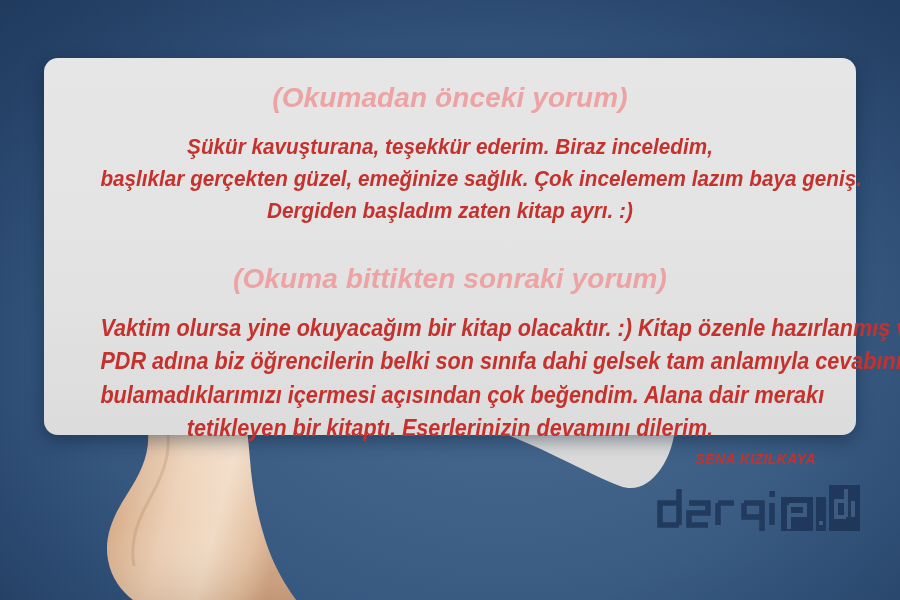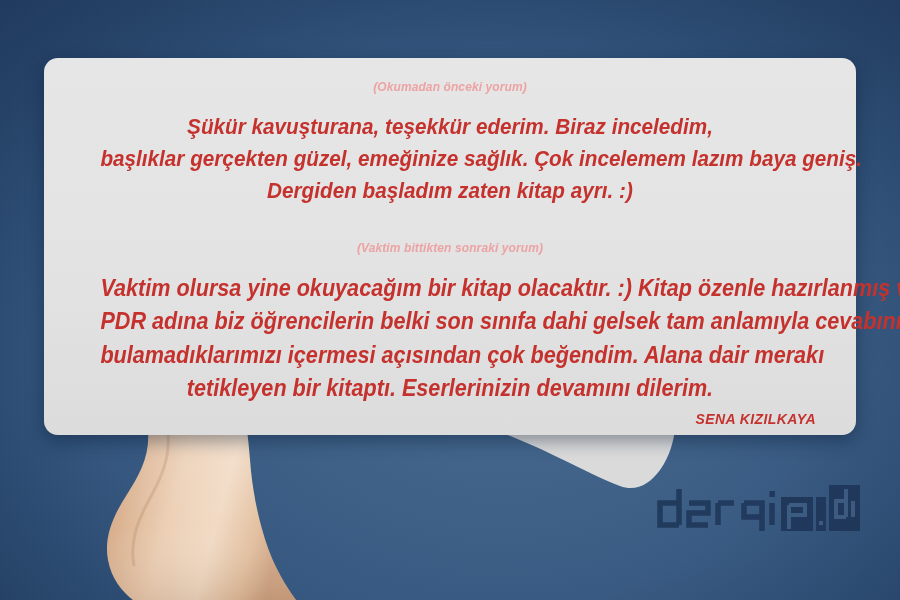--- a/index.html
+++ b/index.html
@@ -60,21 +60,21 @@
     height: 70px;
     pointer-events: none;
   }
 
   .block { text-align: center; }
 
   .kicker {
     color: #eda3a3;
     font-style: italic;
     font-weight: bold;
-    font-size: 12px;
+    font-size: 28px;
     letter-spacing: 0.1px;
     line-height: 1.25;
     margin: 16px;
     white-space: nowrap;
   }
 
   .line {
     color: #c5322e;
     font-style: italic;
     font-weight: bold;
@@ -153,21 +153,21 @@
   <div class="bubble">
 
     <div class="block block-1">
       <p class="kicker">(Okumadan önceki yorum)</p>
       <p class="line">Şükür kavuşturana, teşekkür ederim. Biraz inceledim,</p>
       <p class="line">başlıklar gerçekten güzel, emeğinize sağlık. Çok incelemem lazım baya geniş.</p>
       <p class="line">Dergiden başladım zaten kitap ayrı. :)</p>
     </div>
 
     <div class="block block-2">
-      <p class="kicker">(Vaktim bittikten sonraki yorum)</p>
+      <p class="kicker">(Okuma bittikten sonraki yorum)</p>
       <p class="line">Vaktim olursa yine okuyacağım bir kitap olacaktır. :) Kitap özenle hazırlanmış ve</p>
       <p class="line">PDR adına biz öğrencilerin belki son sınıfa dahi gelsek tam anlamıyla cevabını</p>
       <p class="line">bulamadıklarımızı içermesi açısından çok beğendim. Alana dair merakı</p>
       <p class="line">tetikleyen bir kitaptı. Eserlerinizin devamını dilerim.</p>
     </div>
 
     <p class="signature">SENA KIZILKAYA</p>
   </div>
 
   <div class="logo">

